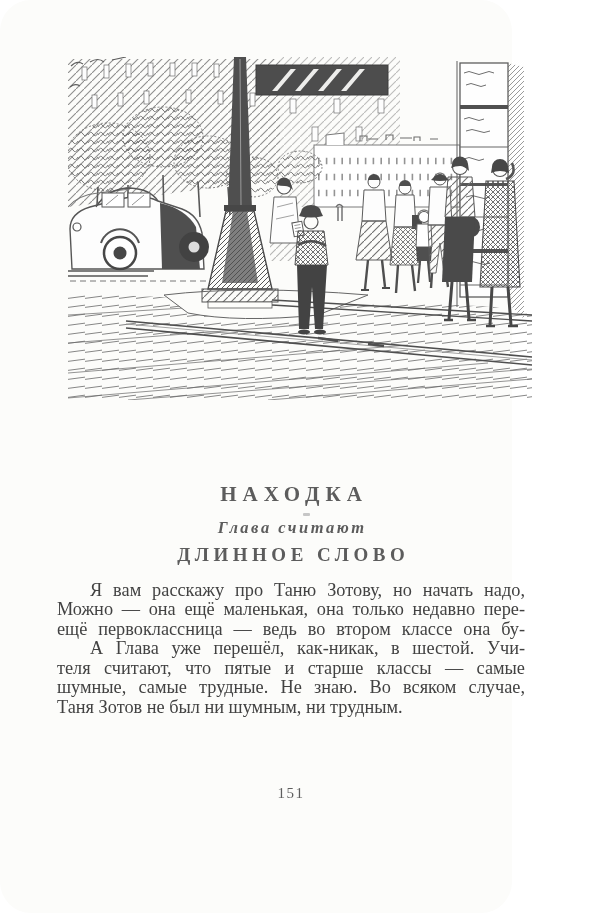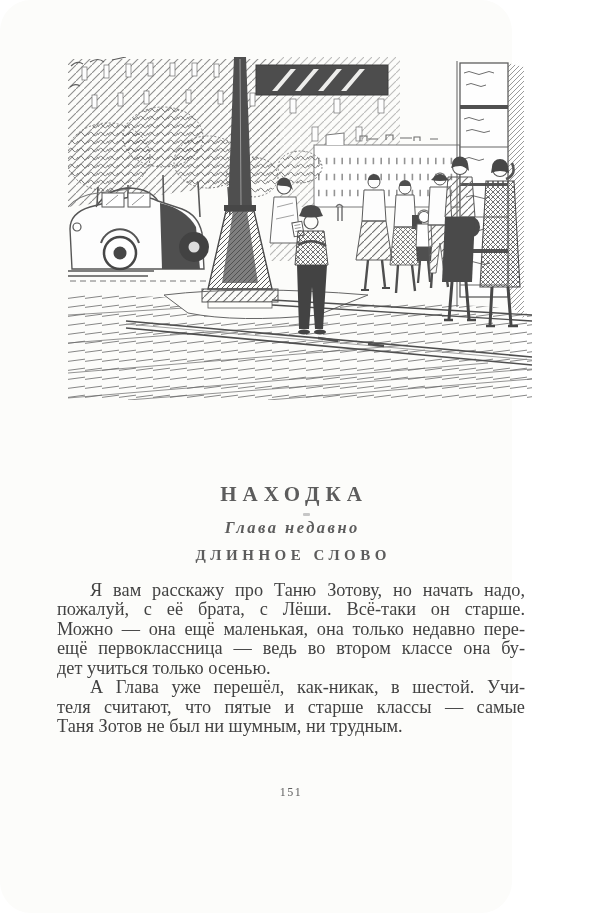--- a/index.html
+++ b/index.html
@@ -32,39 +32,39 @@
   .chapter-heading{
     position:absolute;left:57px;top:519px;width:468px;
     text-align:center;
     font-weight:bold;font-style:italic;font-size:16.5px;line-height:18px;
     letter-spacing:2.5px;text-indent:2.5px;
     color:var(--heading,#585858);
   }
   .section-heading{
     position:absolute;left:57px;top:547px;width:468px;
     text-align:center;
-    font-weight:bold;font-size:15px;line-height:16px;
+    font-weight:bold;font-size:19px;line-height:16px;
     letter-spacing:4.5px;text-indent:4.5px;
     color:var(--heading,#585858);
   }
   .body-text{
     position:absolute;left:57px;top:581px;width:468px;
     font-size:18.3px;
     color:var(--ink-text,#424242);
   }
   .line{
     line-height:19.45px;
     text-align:justify;
     text-align-last:justify;
   }
   .line.last{text-align-last:left;}
   .line.first{padding-left:33px;}
   .page-number{
     position:absolute;left:57px;top:785px;width:468px;
-    text-align:center;font-size:12px;letter-spacing:1.5px;
+    text-align:center;font-size:15px;letter-spacing:1.5px;
     color:var(--page-num,#5e5e5e);
   }
 </style>
 </head>
 <body>
 
 <div class="page">
 
   <div class="illustration">
     <svg viewBox="0 0 464 343" xmlns="http://www.w3.org/2000/svg">
@@ -280,28 +280,27 @@
           <path d="M418,124 L446,124 L452,230 L412,230 Z" fill="url(#pCross)" stroke="#4f4f4f" stroke-width="1.1"></path>
           <path d="M424,230 L422,268 M440,230 L443,268" stroke="#474747" stroke-width="3" fill="none"></path>
           <path d="M418,269 h9 M440,269 h10" stroke="#474747" stroke-width="2.6"></path>
         </g>
       </g>
     </svg>
   </div>
 
   <div class="story-title">НАХОДКА</div>
   <div class="ornament"></div>
-  <div class="chapter-heading">Глава недавно</div>
+  <div class="chapter-heading">Глава считают</div>
   <div class="section-heading">ДЛИННОЕ СЛОВО</div>
 
   <div class="body-text">
       <div class="line first">Я вам расскажу про Таню Зотову, но начать надо,</div>
-      <div class="line">пожалуй, с её брата, с Лёши. Всё-таки он старше.</div>
       <div class="line">Можно — она ещё маленькая, она только недавно пере-</div>
       <div class="line">ещё первоклассница — ведь во втором классе она бу-</div>
-      <div class="line last">дет учиться только осенью.</div>
       <div class="line first">А Глава уже перешёл, как-никак, в шестой. Учи-</div>
       <div class="line">теля считают, что пятые и старше классы — самые</div>
+      <div class="line">шумные, самые трудные. Не знаю. Во всяком случае,</div>
       <div class="line last">Таня Зотов не был ни шумным, ни трудным.</div>
     </div>
 
   <div class="page-number">151</div>
 </div>
 
 </body></html>

